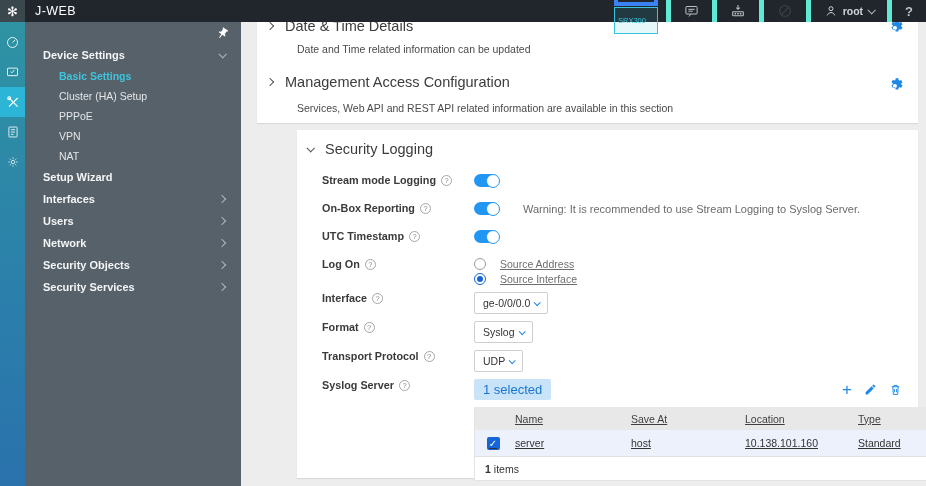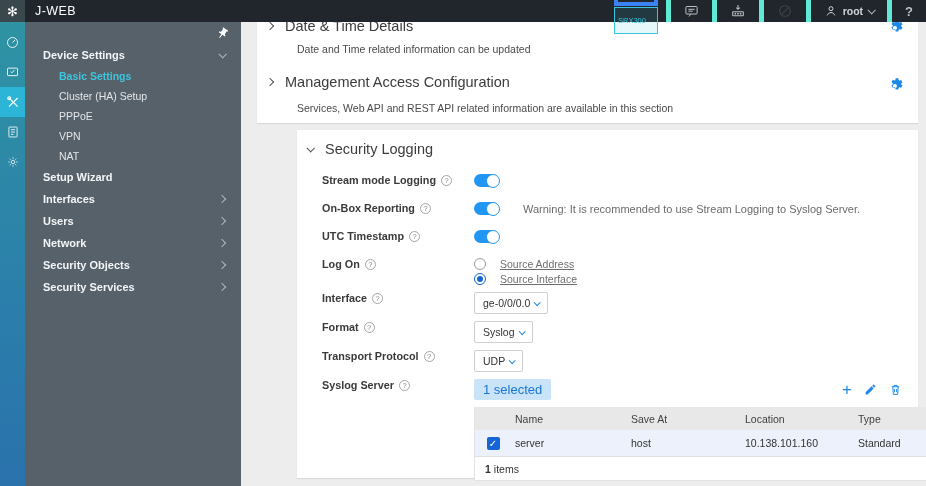--- a/index.html
+++ b/index.html
@@ -93,21 +93,21 @@
 
   .badge-sel { background:#c9e3f8; color:#1976d2; font-size:13px; padding:3px 9px; border-radius:2px; }
   .tbl-actions { margin-left:auto; display:flex; align-items:center; gap:12px; }
   .plus-ic { color:#1e88e5; font-size:17px; line-height:14px; font-weight:normal; cursor:pointer; }
 
   
   .srv-table { width:479px; margin-left:152px; margin-top:2px; font-size:10.5px; border:1px solid #e3e3e3; border-top:none; }
   .t-row { display:grid; grid-template-columns:36px 116px 114px 113px 100px; align-items:center; }
   .t-head { background:#e8e8e8; height:23px; color:#3f3f3f; }
   .t-data { background:#edf1fb; height:26px; color:#333; }
-  .t-cell { padding:0 4px; }
+  .t-cell { padding:0 4px;text-decoration:underline; }
   .t-check { display:flex; justify-content:center; }
   .cbox { width:13px; height:13px; border-radius:2px; background:#1565d8; color:#fff; font-size:10px;
     display:flex; align-items:center; justify-content:center; cursor:pointer; }
   .t-foot { height:24px; display:flex; align-items:center; background:#fff; border-top:1px solid #e0e0e0; padding-left:10px; color:#333; }
   .t-foot b { margin-right:3px; }
 
   svg { display:block; }
 </style>
 </head>
 <body>

